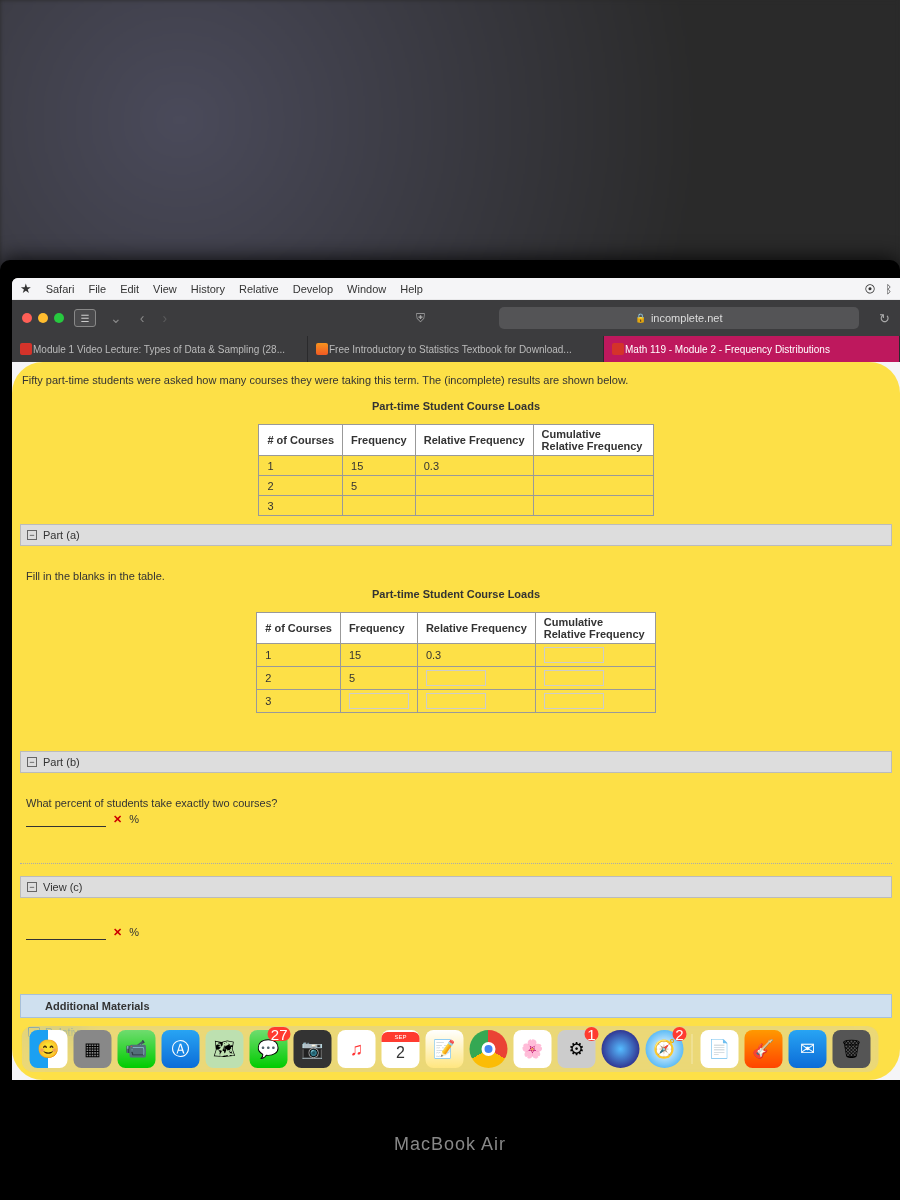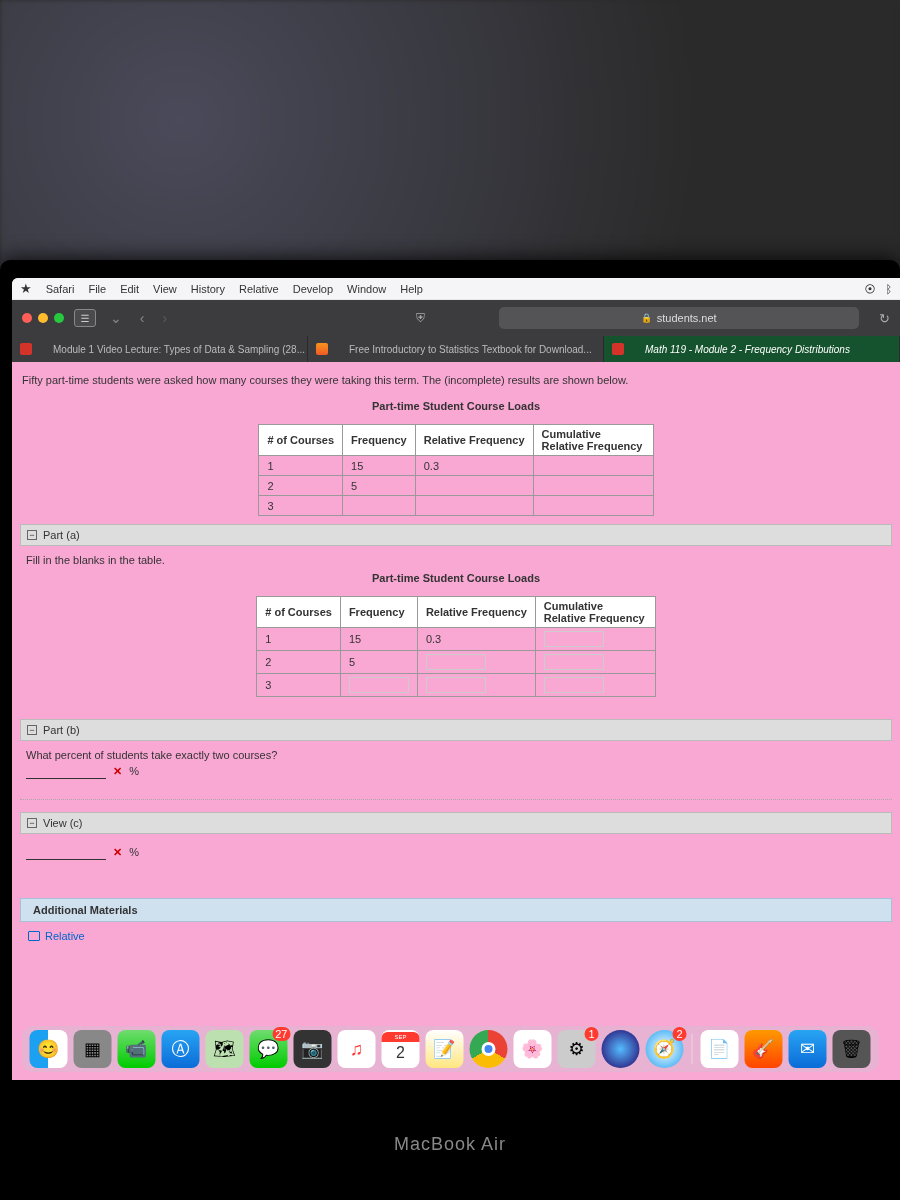--- a/index.html
+++ b/index.html
@@ -21,51 +21,51 @@
 .tl-red { background: #ff5f56; } .tl-yel { background: #ffbd2e; } .tl-grn { background: #27c93f; }
 .tb-btn { width: 22px; height: 18px; border: 1px solid #888; border-radius: 3px; display:flex; align-items:center; justify-content:center; color:#ccc; font-size:10px; background:#4a4a4c;}
 .nav-btn { color:#888; font-size:14px; padding:0 4px;}
 .shield { color:#aaa; font-size:12px; margin-left:auto; margin-right:4px;}
 .url-field { flex:1; max-width:360px; height:22px; background:#545456; border-radius:5px; display:flex; align-items:center; justify-content:center; color:#ddd; font-size:11px; gap:4px; margin-left:60px;}
 .lock { font-size:9px;}
 .reload { color:#aaa; margin-left:10px; font-size:13px;}
 
 
 .tabbar { height: 26px; background: #3c3c3e; display:flex; }
-.tab { flex:1; display:flex; align-items:center; gap:21px; padding:0 8px; font-size:10px; color:#bbb; border-right:1px solid #2a2a2c; overflow:hidden; white-space:nowrap; }
-.tab.active { background:#14532d; color:#fff;font-style:italic; }
+.tab { flex:1; display:flex; align-items:center; gap:1px; padding:0 8px; font-size:10px; color:#bbb; border-right:1px solid #2a2a2c; overflow:hidden; white-space:nowrap; }
+.tab.active { background:#be185d; color:#fff; }
 .tab .fav { width:12px; height:12px; border-radius:2px; flex-shrink:0;}
 .fav-red { background:#d4332a;} .fav-org { background:linear-gradient(#f7931e,#f15a24);} 
 
 
-.content { flex:1; background:#f9a8d4; overflow-y:auto; padding:8px 8px 0 8px; font-size:11px; color:#333;}
+.content { flex:1; background:#fde047; overflow-y:auto; padding:8px 8px 0 8px; font-size:11px; color:#333;border-radius:31px;}
 .intro { padding:4px 2px 10px; }
 .caption { text-align:center; font-weight:600; margin:4px 0;}
 .wa-table { border-collapse: collapse; margin: 12px auto 8px auto; }
 .wa-table th, .wa-table td { border:1px solid #999; padding:3px 8px; font-size:11px; text-align:left; height:20px;}
 .wa-table th { font-weight:600; background:#fff;}
 .wa-table input { border:none; width:50px; background:transparent; font-size:11px;}
 
 .part-hdr { background:#ddd; border:1px solid #bbb; padding:4px 6px; display:flex; align-items:center; gap:6px; margin-top:6px;}
 .part-hdr .box { width:10px; height:10px; border:1px solid #666; display:inline-block; font-size:9px; line-height:8px; text-align:center;}
-.part-body { padding:8px 6px;}
+.part-body { padding:24px 6px;}
 .answer-line { border-bottom:1px solid #333; display:inline-block; width:80px; height:14px; vertical-align:middle;}
 .xmark { color:#c00; font-weight:bold; margin:0 4px;}
 .dotted { border-top:1px dotted #aaa; margin:12px 0;}
-.add-mat { background:#cfe0ef; padding:5px 12px; font-weight:600; font-size:11px; border:1px solid #a8c0d8;}
+.add-mat { background:#cfe0ef; padding:5px 24px; font-weight:600; font-size:11px; border:1px solid #a8c0d8;}
 .reading { padding:8px; color:#06c; display:flex; align-items:center; gap:5px; font-size:11px;}
 .reading .book { width:12px;height:10px;border:1px solid #06c;border-radius:1px;}
 
 .sub-table input.blank { border:1px solid #ccc; width:60px; height:16px;}
 
 
 .dock { position:absolute; bottom:128px; left:50%; transform:translateX(-50%); height:46px; background:rgba(200,200,210,0.35); border-radius:12px; display:flex; align-items:center; padding:0 8px; gap:6px; backdrop-filter: blur(10px);}
 .dock-icon { width:38px; height:38px; border-radius:8px; position:relative; display:flex; align-items:center; justify-content:center; font-size:18px;}
 .dock-sep { width:1px; height:30px; background:rgba(255,255,255,0.4); margin:0 2px;}
-.badge { position:absolute; top:-3px; right:-3px; min-width:14px; height:14px; background:#ff3b30; border-radius:7px; color:#fff; font-size:11px; display:flex; align-items:center; justify-content:center; padding:0 3px;}
+.badge { position:absolute; top:-3px; right:-3px; min-width:14px; height:14px; background:#ff3b30; border-radius:7px; color:#fff; font-size:15px; display:flex; align-items:center; justify-content:center; padding:0 3px;}
 .cal-day { position:absolute; top:14px; width:100%; text-align:center; font-size:16px; font-weight:500; color:#333;}
 .cal-top { position:absolute; top:2px; width:100%; text-align:center; font-size:6px; color:#fff; background:#ff3b30; border-radius:6px 6px 0 0; height:10px; line-height:10px;}
 
 .laptop-label { position:absolute; bottom:45px; left:50%; transform:translateX(-50%); color:#888; font-size:18px; font-weight:300; letter-spacing:1px;}
 </style>
 </head>
 <body>
 
 <div class="bg-blur"></div>
 <div class="laptop-shell">
@@ -94,21 +94,21 @@
         <span class="tl-yel"></span>
         <span class="tl-grn"></span>
       </div>
       <div class="tb-btn">☰</div>
       <span class="nav-btn">⌄</span>
       <span class="nav-btn">‹</span>
       <span class="nav-btn" style="opacity:.4">›</span>
       <span class="shield">⛨</span>
       <div class="url-field">
         <span class="lock">🔒</span>
-        <span>students.net</span>
+        <span>incomplete.net</span>
       </div>
       <span class="reload">↻</span>
     </div>
 
     <div class="tabbar">
       <div class="tab">
         <span class="fav fav-red"></span>
         <span>Module 1 Video Lecture: Types of Data &amp; Sampling (28...</span>
       </div>
       <div class="tab">

